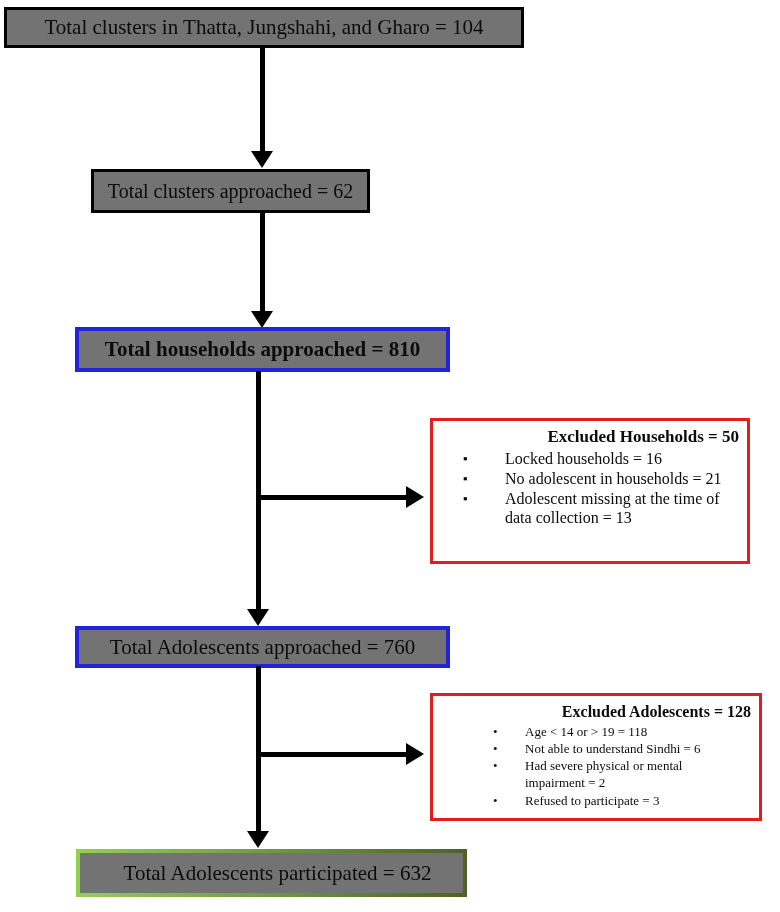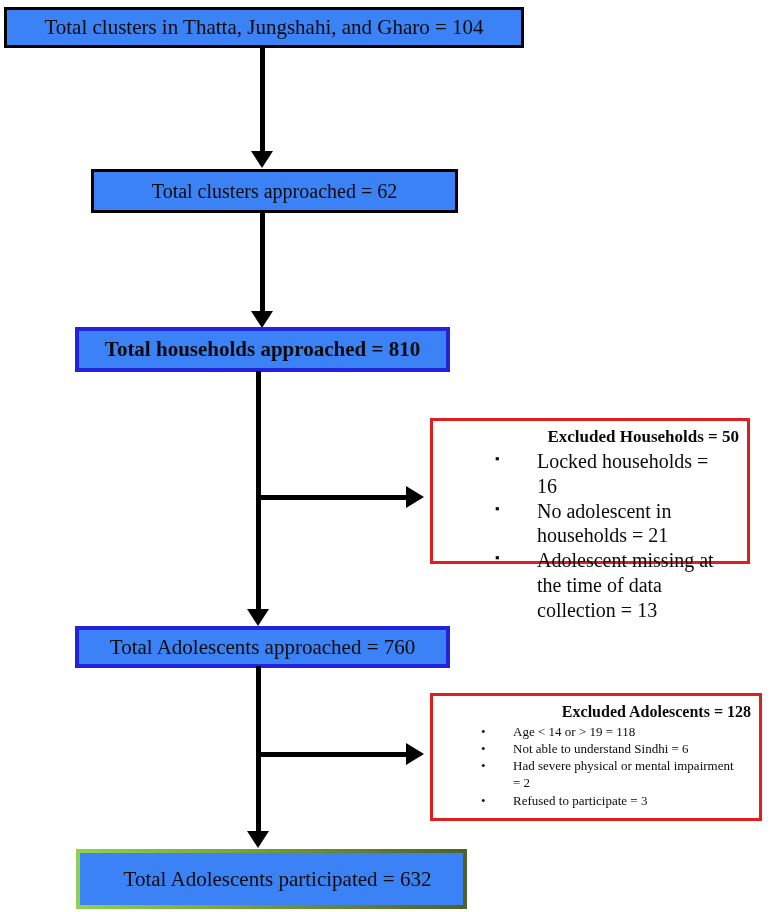--- a/index.html
+++ b/index.html
@@ -1,21 +1,21 @@
 <!DOCTYPE html>
 <html style="--black: #000000; --blue: #2323dd; --red: #df1f1f; --g1: #92d050; --g2: #4f6228;"><head>
 <meta charset="utf-8">
 <style>
   html,body{margin:0;padding:0;background:#ffffff;}
   .canvas{
     position:relative;width:780px;height:912px;background:#ffffff;
     font-family:"Liberation Serif","DejaVu Serif",serif;color:#0b0b0b;overflow:hidden;
   }
   .fbox{
-    position:absolute;box-sizing:border-box;background:#3b82f6;
+    position:absolute;box-sizing:border-box;background:#737373;
     display:flex;align-items:center;justify-content:center;text-align:center;
   }
   .b-black{border:3px solid var(--black,#000);}
   .b-blue{border:4px solid var(--blue,#2323dd);}
   .b-red{border:3px solid var(--red,#df1f1f);}
   .b-green{border:4px solid;border-image:linear-gradient(90deg,var(--g1,#92d050),var(--g2,#4f6228)) 1;}
   .t-lg{font-size:21px;}
   .t-md{font-size:20px;}
   .vline{position:absolute;width:5px;background:#000;}
   .hline{position:absolute;height:5px;background:#000;}
@@ -24,39 +24,39 @@
     border-top:17px solid #000;}
   .ah-right{position:absolute;width:0;height:0;
     border-top:11px solid transparent;border-bottom:11px solid transparent;
     border-left:18px solid #000;}
   .exc{position:absolute;box-sizing:border-box;background:#ffffff;}
   .exc .exc-title{margin:6px 8px 2px;text-align:right;font-weight:bold;}
   .exc ul{margin:1px 0 0;padding:0;list-style:none;}
   .exc li{position:relative;}
   .exc li::before{position:absolute;top:0;}
   .exc-hh .exc-title{font-size:17px;}
-  .exc-hh li{font-size:20px;line-height:1.24;padding-left:72px;padding-right:24px;margin-left:32px;}
+  .exc-hh li{font-size:16px;line-height:1.24;padding-left:72px;padding-right:24px;}
   .exc-hh li::before{content:"▪";left:30px;font-size:13px;top:2px;}
   .exc-ad .exc-title{font-size:16px;margin-top:7px;}
   .exc-ad li{font-size:13px;line-height:1.32;padding-left:80px;padding-right:18px;}
   .exc-ad li::before{content:"•";left:48px;}
 </style>
 </head>
 <body>
 
 <div class="canvas">
 
   <div class="fbox b-black t-lg" style="left:4px;top:7px;width:520px;height:41px;">
     <span>Total clusters in Thatta, Jungshahi, and Gharo = 104</span>
   </div>
 
   <div class="vline" style="left:260px;top:47px;height:105px;"></div>
   <div class="ah-down" style="left:251px;top:151px;"></div>
 
-  <div class="fbox b-black t-md" style="left:91px;top:169px;width:367px;height:44px;">
+  <div class="fbox b-black t-md" style="left:91px;top:169px;width:279px;height:44px;">
     <span>Total clusters approached = 62</span>
   </div>
 
   <div class="vline" style="left:260px;top:212px;height:100px;"></div>
   <div class="ah-down" style="left:251px;top:311px;"></div>
 
   <div class="fbox b-blue t-lg" style="left:75px;top:327px;width:375px;height:45px;font-weight:bold;">
     <span>Total households approached = 810</span>
   </div>
 
@@ -76,27 +76,27 @@
 
   <div class="fbox b-blue t-lg" style="left:75px;top:626px;width:375px;height:42px;">
     <span>Total Adolescents approached = 760</span>
   </div>
 
   <div class="vline" style="left:256px;top:666px;height:166px;"></div>
   <div class="ah-down" style="left:247px;top:831px;"></div>
   <div class="hline" style="left:258px;top:752px;width:150px;"></div>
   <div class="ah-right" style="left:406px;top:743px;"></div>
 
-  <div class="exc exc-ad b-red" style="left:430px;top:693px;width:332px;height:128px;">
+  <div class="exc exc-ad b-red" style="left:430px;top:693px;width:332px;height:128px;padding-left:12px;">
     <div class="exc-title">Excluded Adolescents = 128</div>
     <ul>
       <li>Age &lt; 14 or &gt; 19 = 118</li>
       <li>Not able to understand Sindhi = 6</li>
       <li>Had severe physical or mental impairment = 2</li>
       <li>Refused to participate = 3</li>
     </ul>
   </div>
 
-  <div class="fbox b-green t-lg" style="left:76px;top:849px;width:391px;height:60px;padding-left:12px;">
+  <div class="fbox b-green t-lg" style="left:76px;top:849px;width:391px;height:48px;padding-left:12px;">
     <span>Total Adolescents participated = 632</span>
   </div>
 
 </div>
 
 </body></html>

